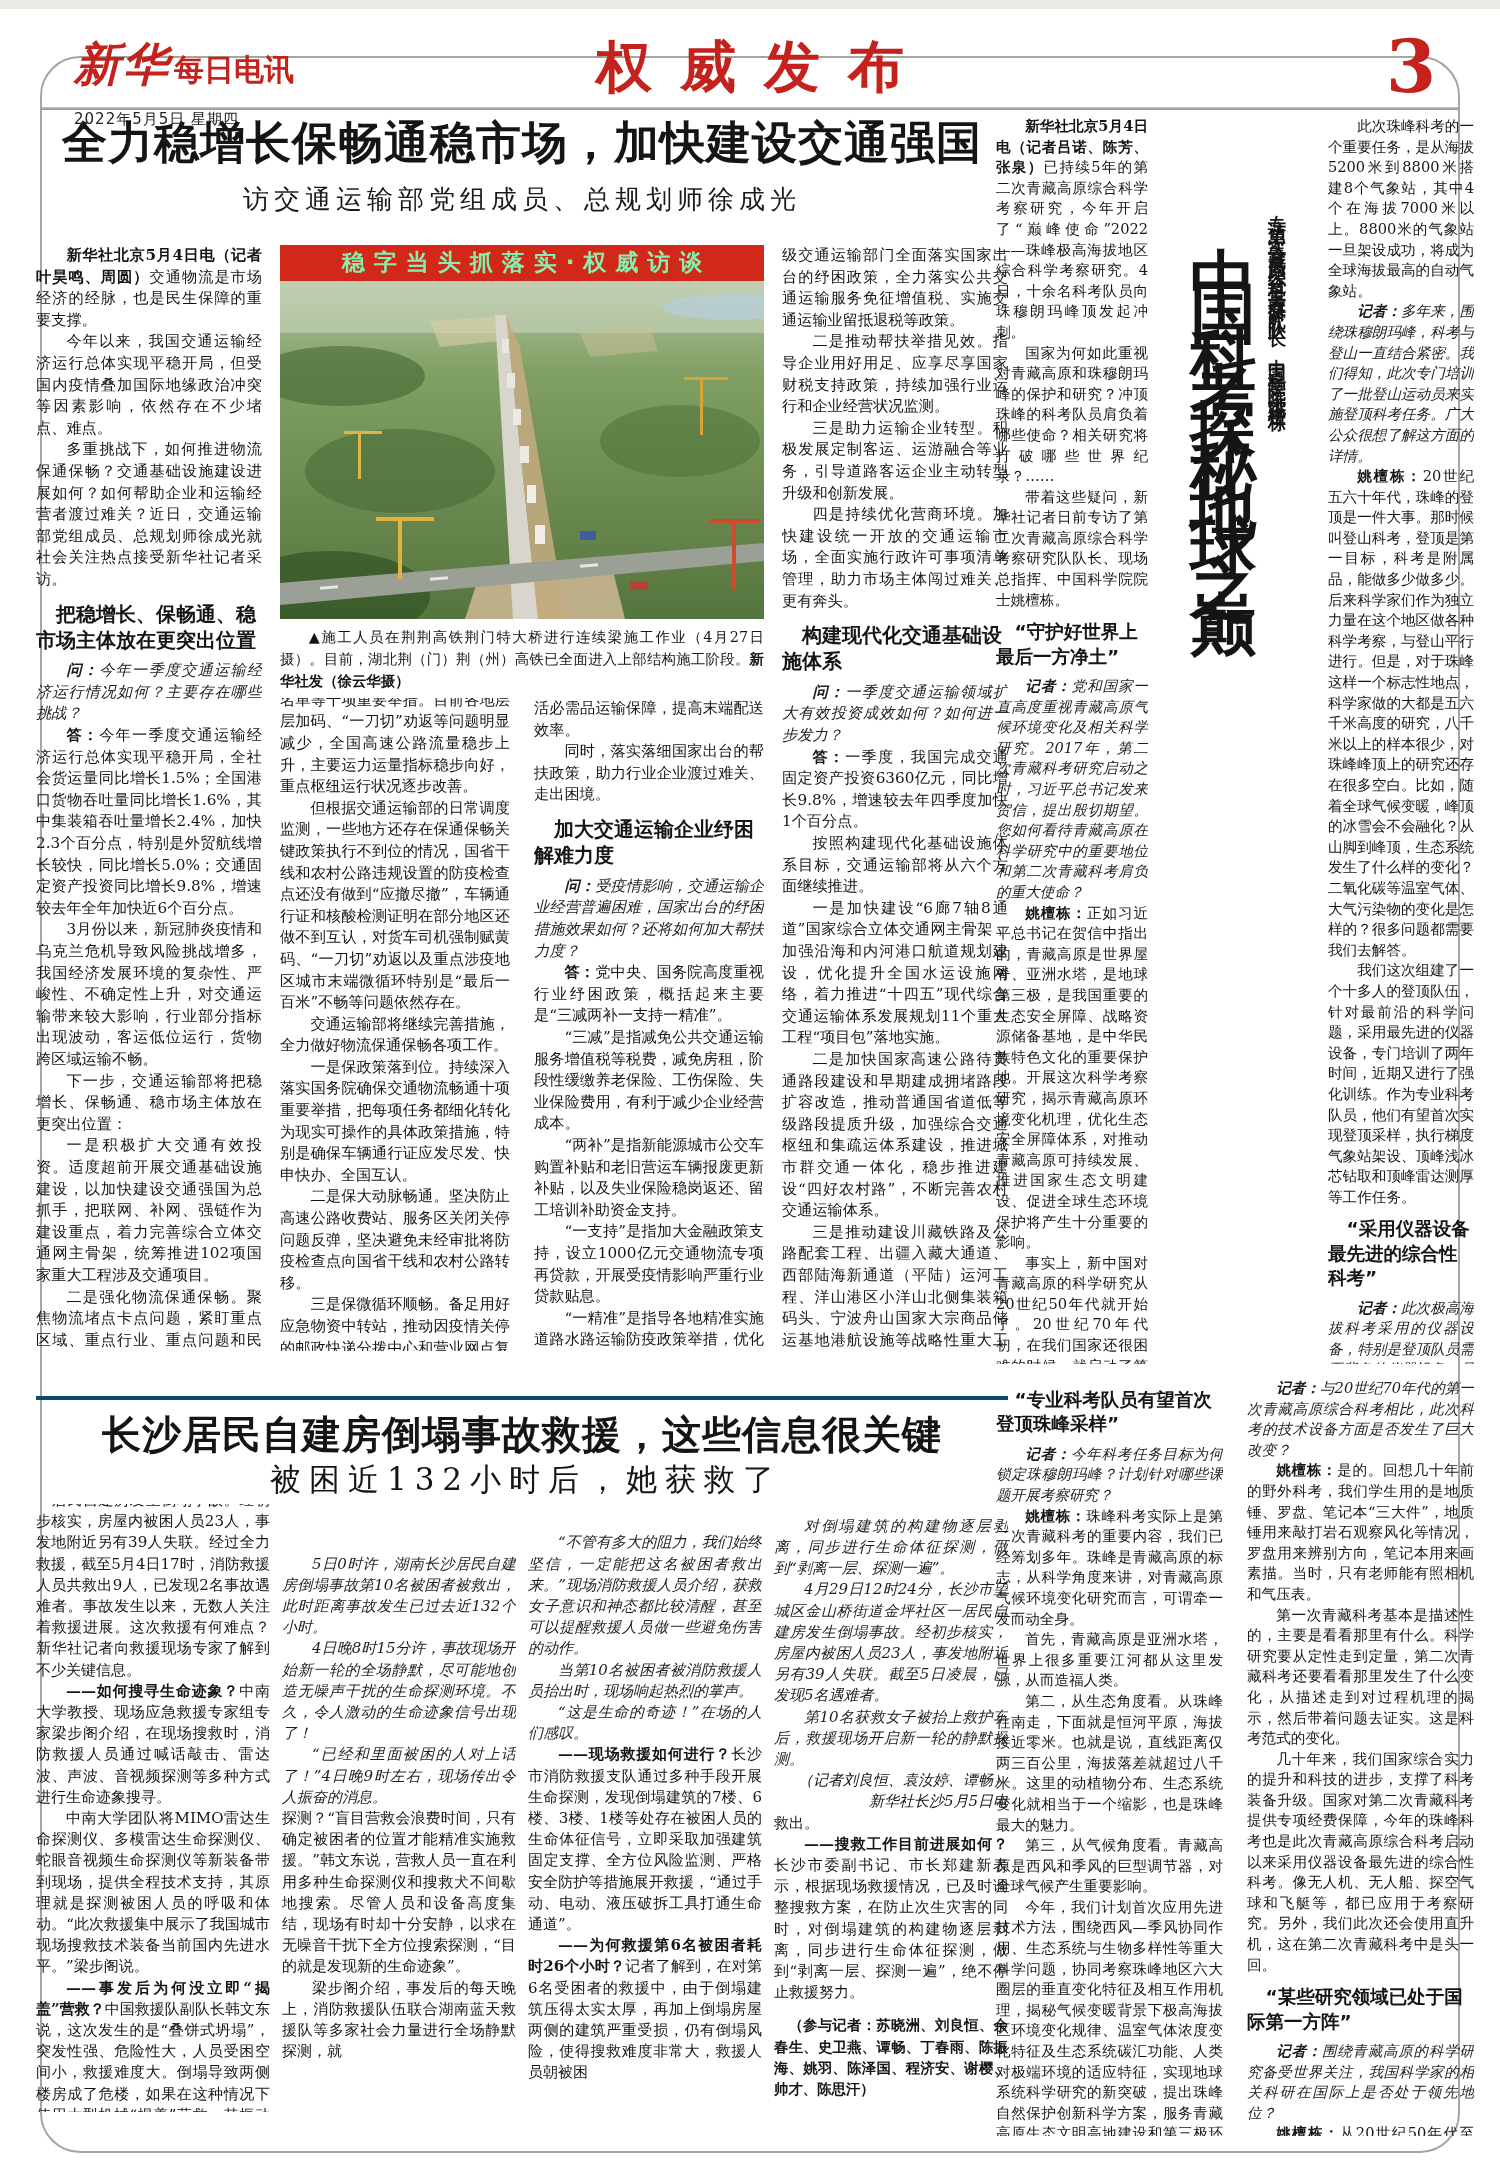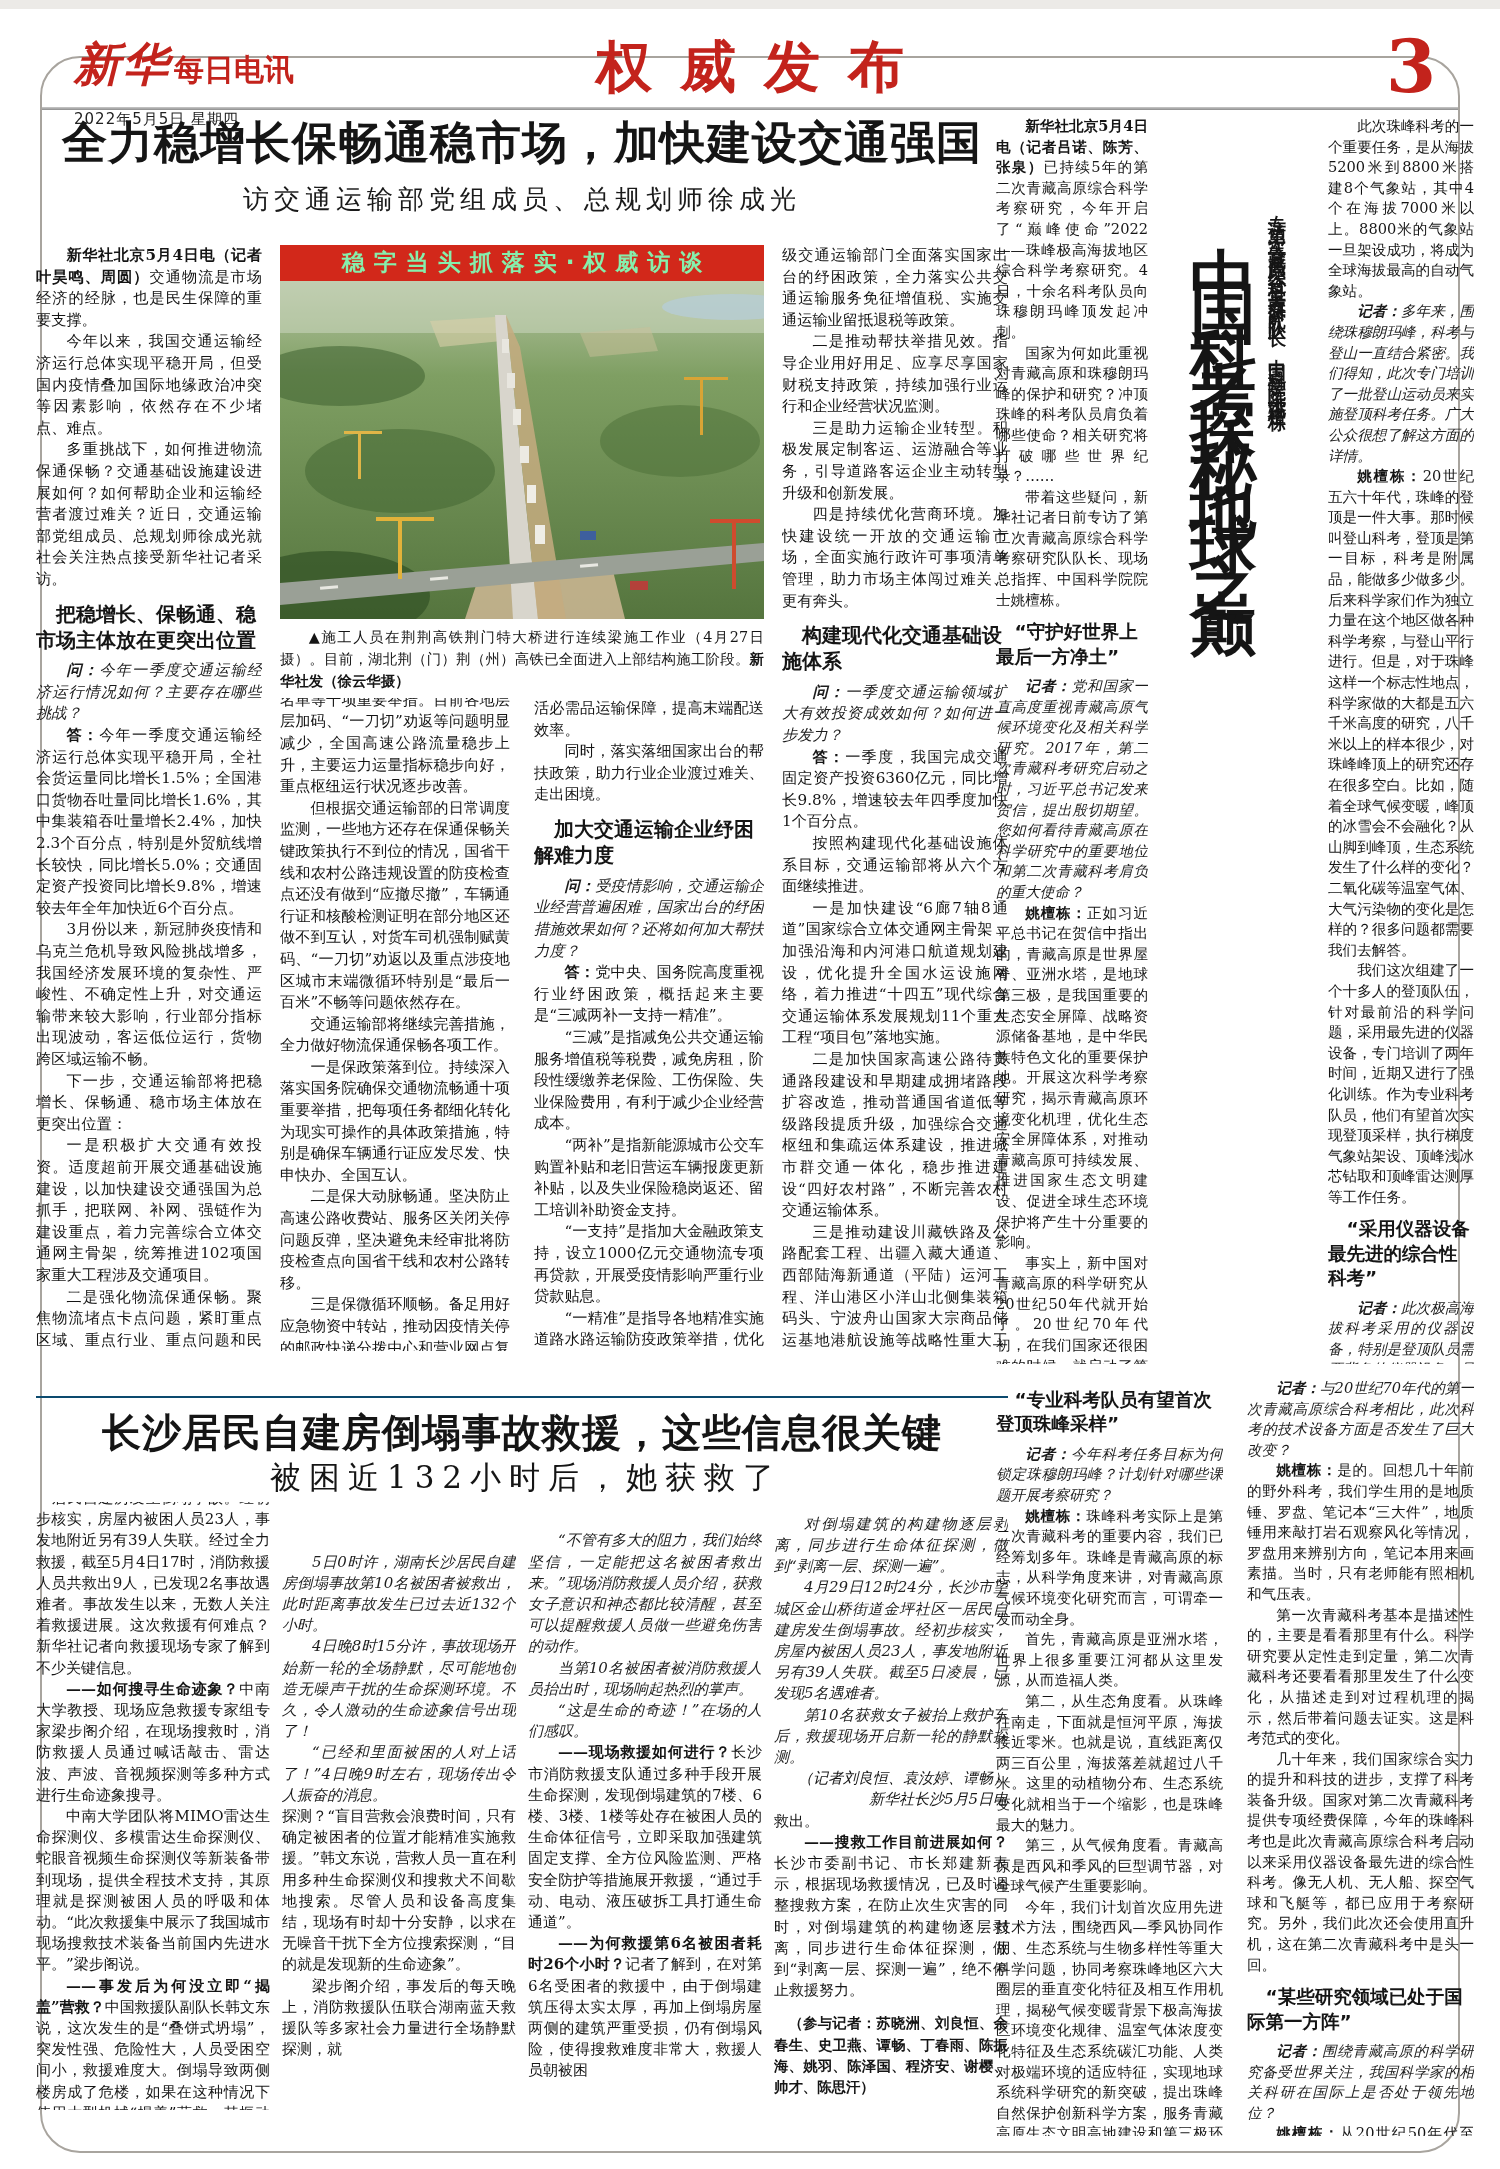--- a/index.html
+++ b/index.html
@@ -60,21 +60,21 @@
   .vwrap{width:162px;flex:none;display:flex;justify-content:center;align-items:flex-start;
         padding-top:78px;box-sizing:border-box;gap:9px;}
   .v-head{writing-mode:vertical-rl;text-orientation:upright;font-size:66px;font-weight:900;
         letter-spacing:38px;line-height:1.05;}
   .v-sub{writing-mode:vertical-rl;text-orientation:upright;font-size:18px;font-weight:600;
         letter-spacing:6px;line-height:1.1;margin-top:6px;}
   .sci-bottom{display:flex;gap:24px;margin-top:14px;height:758px;overflow:hidden;}
   .bcol{flex:1;overflow:hidden;}
   
   .rescue{position:absolute;left:36px;top:1396px;width:972px;height:752px;
-        border-top:2px solid #0c4a6e;padding-top:12px;box-sizing:border-box;
+        border-top:4px solid #0c4a6e;padding-top:12px;box-sizing:border-box;
         font-size:15px;line-height:21.2px;overflow:hidden;}
   .res-hl{margin:0;text-align:center;font-size:39px;font-weight:900;line-height:1.15;letter-spacing:1px;}
   .res-sub{margin:12px auto 14px;width:660px;text-align:center;font-size:31px;
         letter-spacing:8px;font-weight:500;text-indent:8px;}
   .res-cols{display:flex;gap:12px;height:608px;overflow:hidden;align-items:center;}
   .rcol{flex:1;overflow:hidden;}
 </style>
 </head>
 <body>
 

